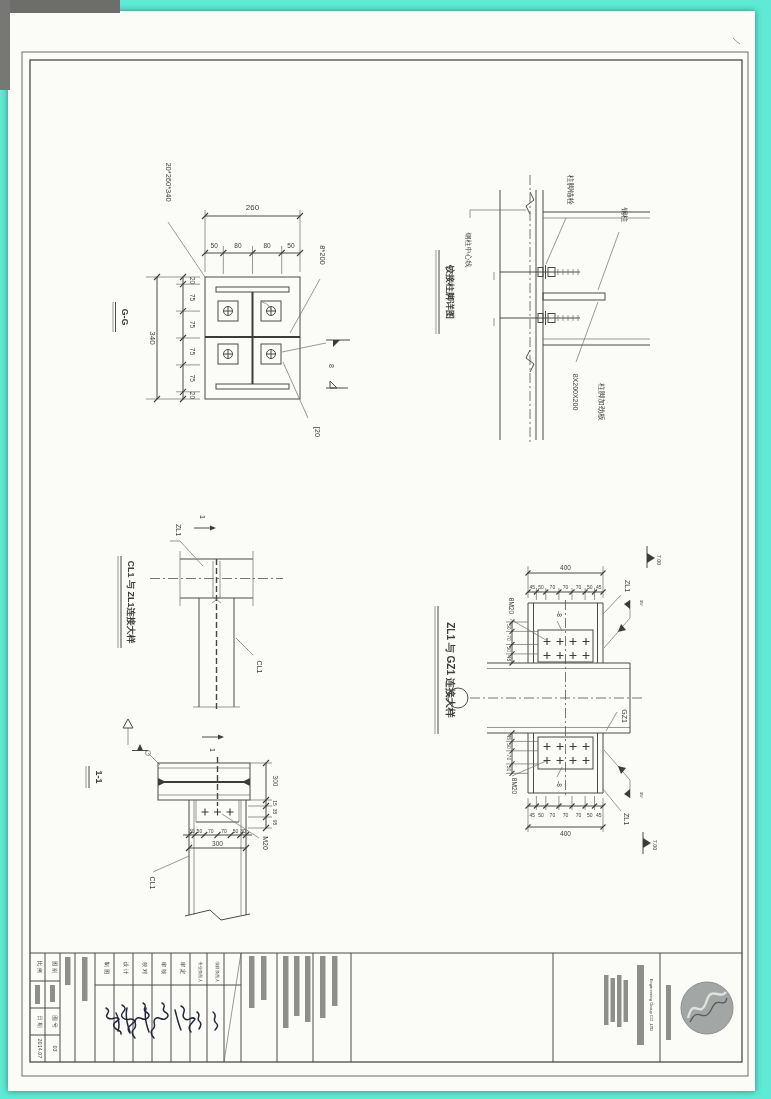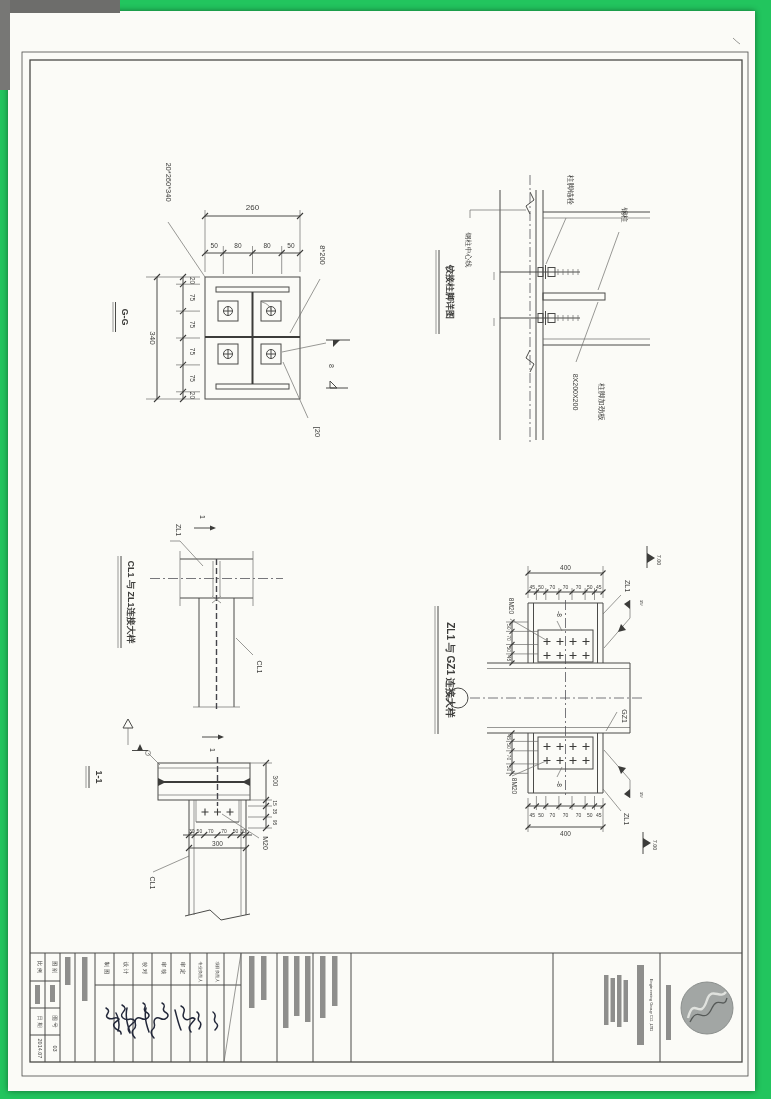--- a/index.html
+++ b/index.html
@@ -1,16 +1,16 @@
 <!DOCTYPE html>
 <html><head>
 <meta charset="utf-8">
 <style>
   html,body{margin:0;padding:0;background:#8f8f8d;}
-  .sheet{position:relative;width:771px;height:1099px;background:#22c55e;overflow:hidden;
+  .sheet{position:relative;width:771px;height:1099px;background:#5eead4;overflow:hidden;
          font-family:"Liberation Sans",sans-serif;}
   .paper{position:absolute;left:8px;top:11px;width:747px;height:1080px;background:#fbfbf7;
          box-shadow:0 0 6px rgba(0,0,0,.45);}
   .edge-t{position:absolute;left:0;top:0;width:120px;height:13px;background:#6d6d6b;}
   .edge-l{position:absolute;left:0;top:0;width:10px;height:90px;background:#777775;}
   svg{position:absolute;left:0;top:0;}
   svg text{font-family:"Liberation Sans",sans-serif;fill:#3d3d3b;}
   .t5{font-size:5px;} .t55{font-size:5.5px;} .t6{font-size:6.5px;} .t7{font-size:7px;}
   .t75{font-size:7.5px;} .t8{font-size:8px;} .t9{font-size:9px;font-weight:bold;}
   .t10{font-size:10px;font-weight:bold;} .t42{font-size:4.2px;}

